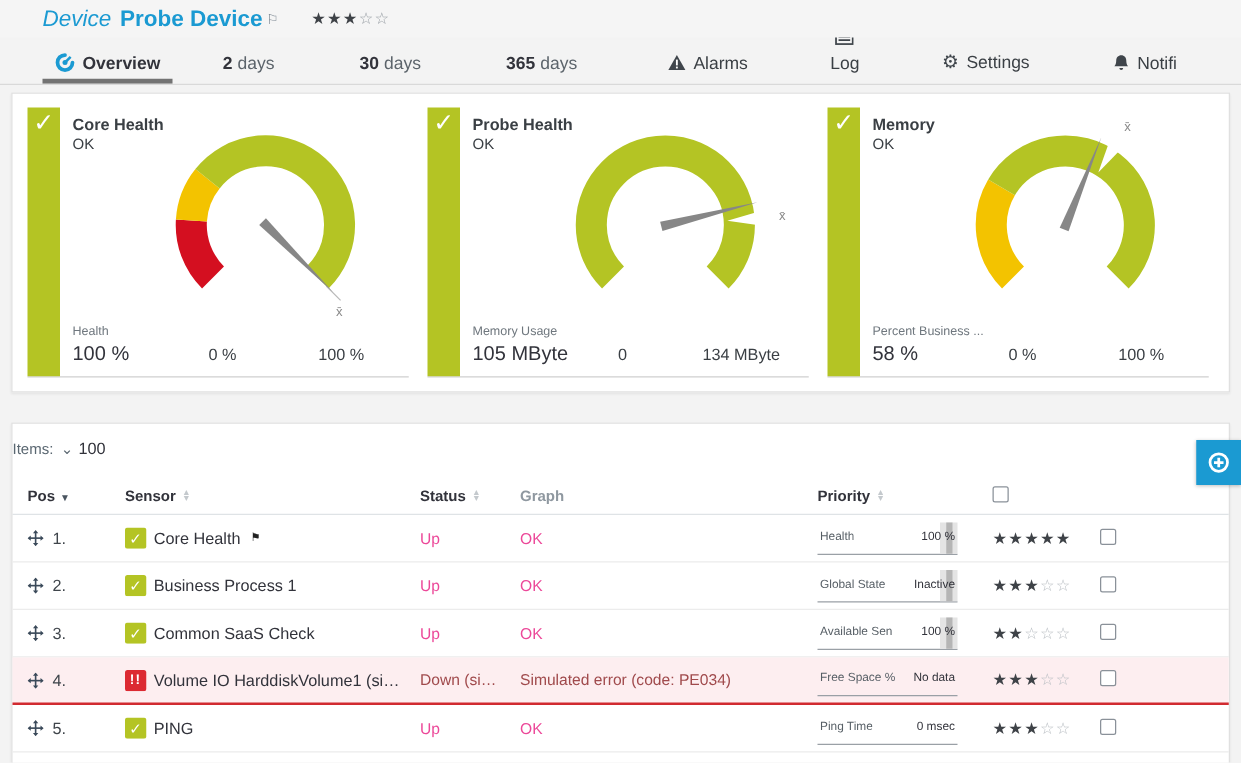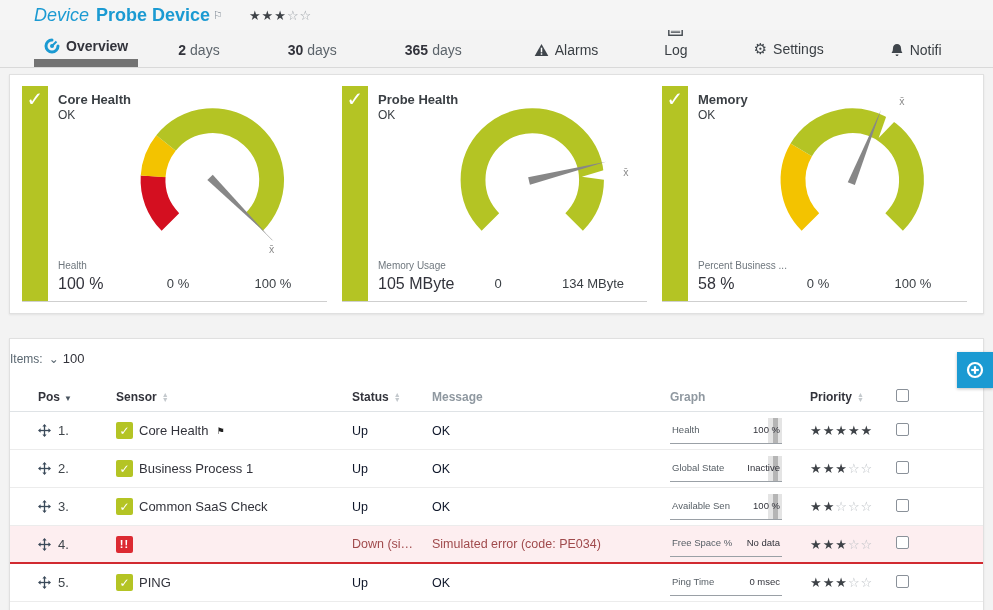--- a/index.html
+++ b/index.html
@@ -13,21 +13,21 @@
   .flag-outline { color:#7d8893; font-size:11px; vertical-align:super; margin-left:3px; }
   .rating { margin-left:26px; font-size:13px; letter-spacing:1px; }
   .rating .full { color:#3e4247; }
   .rating .empty { color:#9aa0a6; }
 
   
   .tabbar { height:38px; display:flex; align-items:flex-end; border-bottom:1px solid #d9d9d9;
             padding-left:34px; white-space:nowrap; overflow:hidden; }
   .tab { display:flex; align-items:center; gap:6px; font-size:14px; color:#3a3f44;
          padding:0 10px 9px 10px; margin-right:54px; position:relative; cursor:pointer; }
-  .tab.active { border-bottom:8px solid #737373; padding-bottom:5px; font-weight:bold; color:#32333b; }
+  .tab.active { border-bottom:4px solid #737373; padding-bottom:5px; font-weight:bold; color:#32333b; }
   .tab .num { font-weight:bold; color:#32333b; margin-right:4px; }
   .tab .word { color:#5c646b; }
   .tab .glyph { font-size:15px; color:#3f454b; }
   .tab svg { display:block; }
 
   
   .panel { background:#fff; border:1px solid #e0e0e0; box-shadow:0 1px 2px rgba(0,0,0,.07);
            margin:0 9px; position:relative; }
   .gauges-panel { margin-top:6px; height:240px; padding:11px 12px; display:flex; gap:15px; }
 
@@ -44,37 +44,37 @@
   .gmin  { position:absolute; left:100px; bottom:10px; width:60px; text-align:center; font-size:13px; color:#3a3f44; }
   .gmax  { position:absolute; left:185px; bottom:10px; width:80px; text-align:center; font-size:13px; color:#3a3f44; }
 
   
   .table-panel { margin-top:24px; height:300px; padding-top:12px; }
   .items-line { padding-right:48px; font-size:12px; color:#5a6771; margin-bottom:16px; }
   .items-line .chev { margin:0 4px 0 6px; color:#5a6771; }
   .items-line .val { color:#32333b; font-size:13px; }
 
   .trow { display:grid; grid-template-columns:78px 236px 80px 238px 140px 86px 40px;
-          align-items:center; padding-left:28px; border-bottom:1px solid #ececec; }
+          align-items:center; padding-left:12px; border-bottom:1px solid #ececec; }
   .thead { height:30px; border-bottom:1px solid #dfe3e6; font-size:12px; font-weight:bold; color:#32333b; }
   .thead .muted { color:#8f98a0; }
   .sort-single { color:#4a5560; font-size:8px; margin-left:4px; }
   .sort-dbl { display:inline-flex; flex-direction:column; font-size:7px; color:#c4c9cd;
               line-height:5px; margin-left:5px; vertical-align:middle; }
   .tbody-row { height:38px; font-size:13px; color:#4c545b; }
   .tbody-row.down { background:#fdeef0; border-bottom:2px solid #d12a30; }
   .tbody-row.down .status, .tbody-row.down .message { color:#a04a4c; }
   .poscell { display:flex; align-items:center; gap:7px; color:#3f454b; }
   .sensorcell { display:flex; align-items:center; gap:6px; font-size:13px; color:#32333b; white-space:nowrap; overflow:hidden; }
   .sicon { width:17px; height:17px; border-radius:2px; color:#fff; font-size:11px; font-weight:bold;
            display:inline-flex; align-items:center; justify-content:center; flex:none; }
   .sicon.up { background:#b4c424; font-size:12px; }
   .sicon.down { background:#dc2a32; letter-spacing:1px; }
   .sensor-flag { font-size:9px; color:#222; vertical-align:super; margin-left:2px; }
-  .status, .message { font-size:12.5px; color:#0f172a; white-space:nowrap; overflow:hidden; }
+  .status, .message { font-size:12.5px; color:#ec4899; white-space:nowrap; overflow:hidden; }
 
   .minigraph { position:relative; width:112px; height:26px; border-bottom:1px solid #9aa0a6; }
   .minigraph .lbl { position:absolute; left:2px; top:6px; font-size:9.5px; color:#565e65; white-space:nowrap;
                     max-width:66px; overflow:hidden; }
   .minigraph .v { position:absolute; right:2px; top:6px; font-size:9.5px; color:#32333b; z-index:2; }
   .minigraph .band { position:absolute; right:0; top:0; width:14px; height:100%; background:#e4e4e4; }
   .minigraph .bar { position:absolute; right:4px; top:0; width:5px; height:100%; background:#b5b5b5; }
 
   .stars { font-size:13px; letter-spacing:1px; }
   .stars .full { color:#3e4247; }
@@ -224,21 +224,20 @@
   <div class="trow thead">
     <div><span>Pos</span><span class="sort-single">▼</span></div>
     <div><span>Sensor</span><span class="sort-dbl">
           <span>▲</span>
           <span>▼</span>
         </span></div>
     <div><span>Status</span><span class="sort-dbl">
           <span>▲</span>
           <span>▼</span>
         </span></div>
-    <div class="muted"><span>Message</span></div>
     <div class="muted"><span>Graph</span></div>
     <div><span>Priority</span><span class="sort-dbl">
           <span>▲</span>
           <span>▼</span>
         </span></div>
     <div><span class="cbox"></span></div>
   </div>
 
   <div class="trow tbody-row">
     <div class="poscell">
@@ -334,20 +333,21 @@
           <svg width="13" height="13" viewBox="0 0 14 14">
             <path d="M7 0 L9.3 2.8 H4.7 Z M7 14 L4.7 11.2 H9.3 Z M0 7 L2.8 4.7 V9.3 Z M14 7 L11.2 9.3 V4.7 Z" fill="#3b4a5a"></path>
             <rect x="6.3" y="2" width="1.4" height="10" fill="#3b4a5a"></rect>
             <rect x="2" y="6.3" width="10" height="1.4" fill="#3b4a5a"></rect>
           </svg>
         </span>
         <span>4.</span>
       </div>
     <div class="sensorcell">
         <span class="sicon down">!!</span>
+        <span>Volume IO HarddiskVolume1 (si…</span>
       </div>
     <div class="status">Down (si…</div>
     <div class="message">Simulated error (code: PE034)</div>
     <div>
         <div class="minigraph">
           <span class="lbl">Free Space %</span>
           <span class="v">No data</span>
         </div>
       </div>
     <div class="stars"><span class="full">★★★</span><span class="empty">☆☆</span></div>

